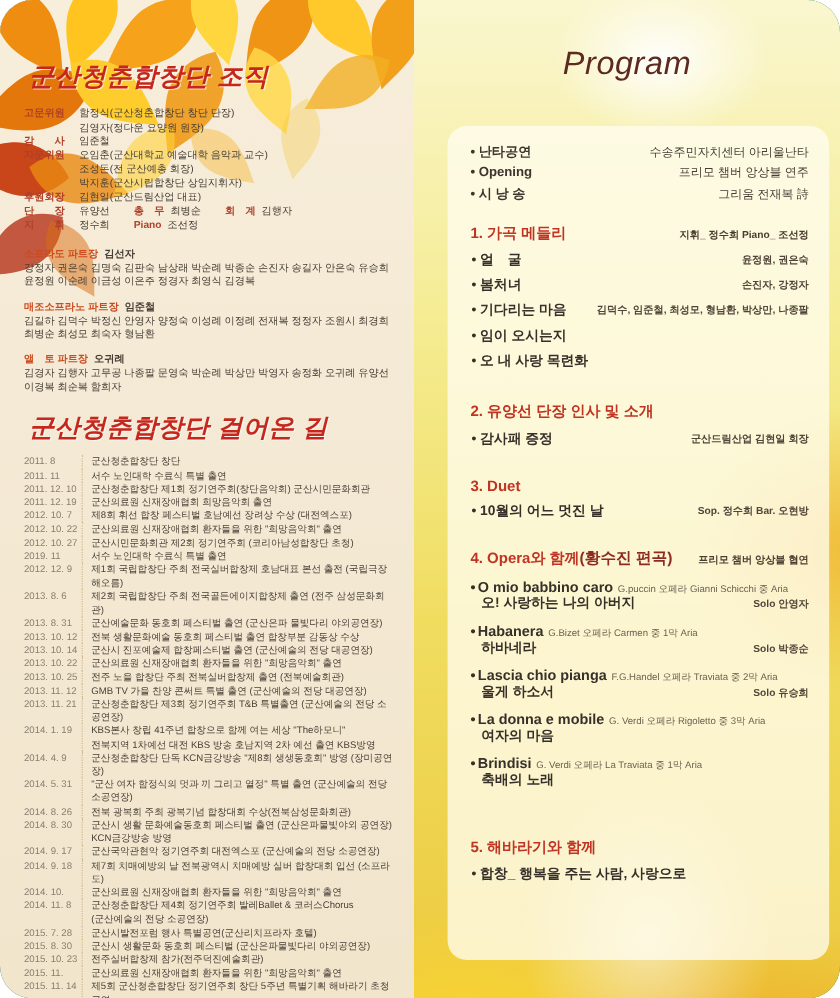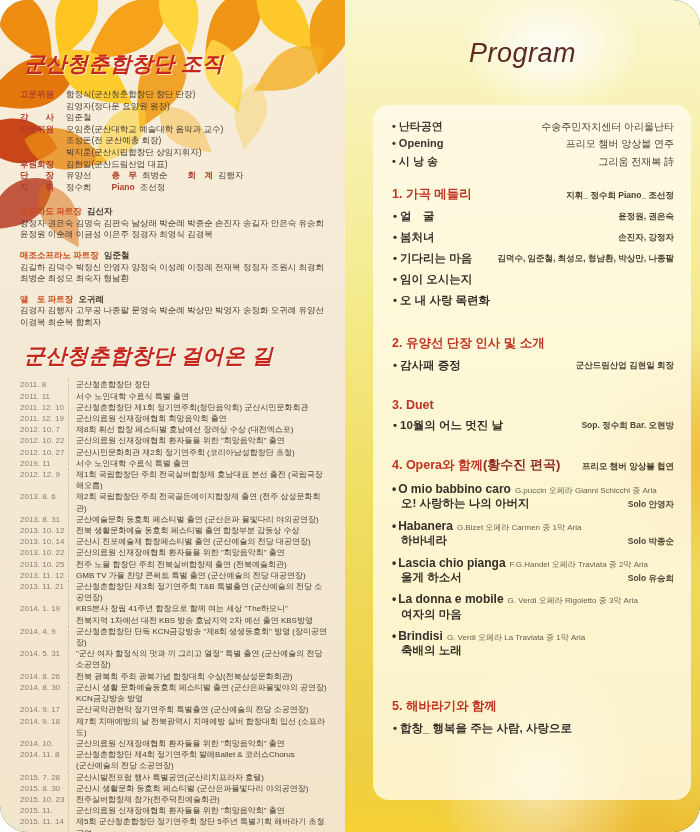--- a/index.html
+++ b/index.html
@@ -305,21 +305,21 @@
           <div class="h-row">
             <span class="h-date">2014. 8. 30</span>
             <div class="h-desc">
               <div class="h-line">군산시 생활 문화예술동호회 페스티벌 출연 (군산은파물빛야외 공연장)</div>
               <div class="h-line">KCN금강방송 방영</div>
             </div>
           </div>
           <div class="h-row">
             <span class="h-date">2014. 9. 17</span>
             <div class="h-desc">
-              <div class="h-line">군산국악관현악 정기연주회 특별출연 (군산예술의 전당 소공연장)</div>
+              <div class="h-line">군산국악관현악 정기연주회 대전엑스포 (군산예술의 전당 소공연장)</div>
             </div>
           </div>
           <div class="h-row">
             <span class="h-date">2014. 9. 18</span>
             <div class="h-desc">
               <div class="h-line">제7회 치매예방의 날 전북광역시 치매예방 실버 합창대회 입선 (소프라도)</div>
             </div>
           </div>
           <div class="h-row">
             <span class="h-date">2014. 10.</span>

